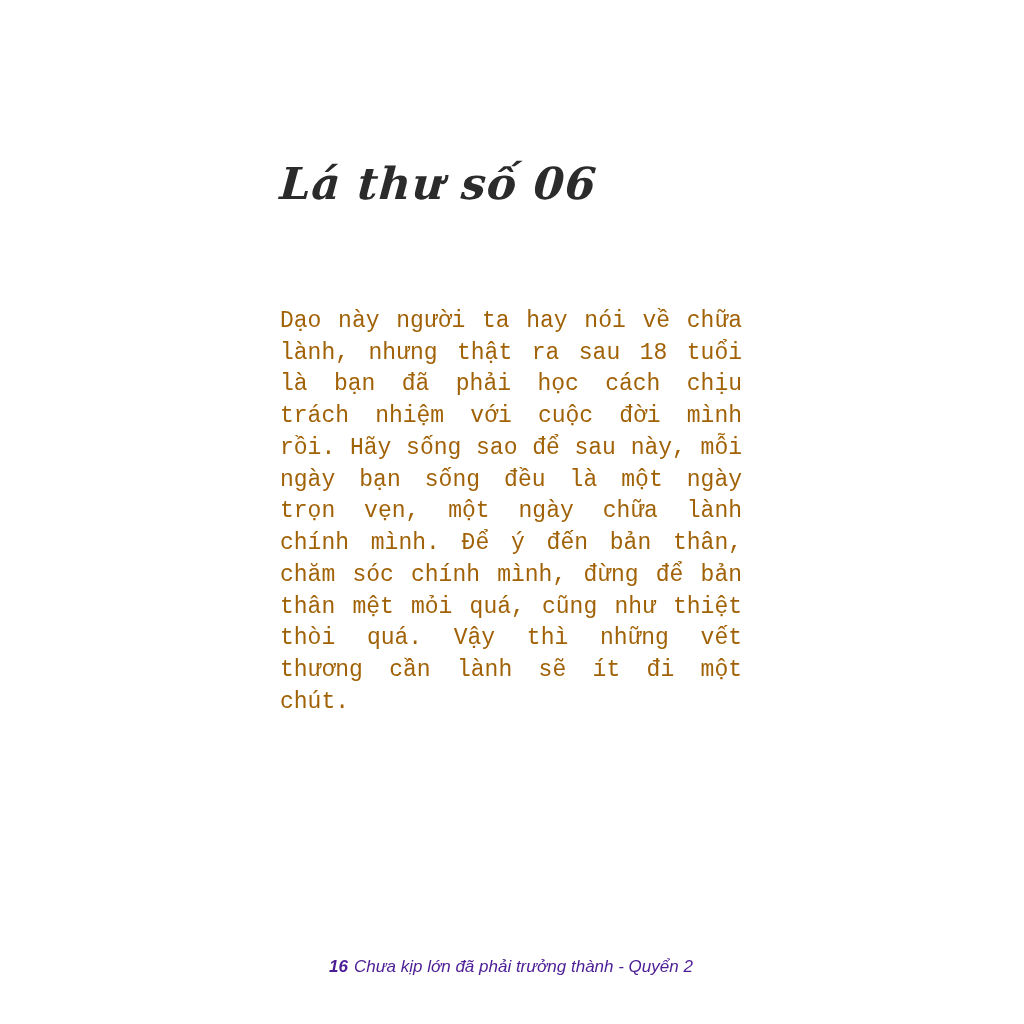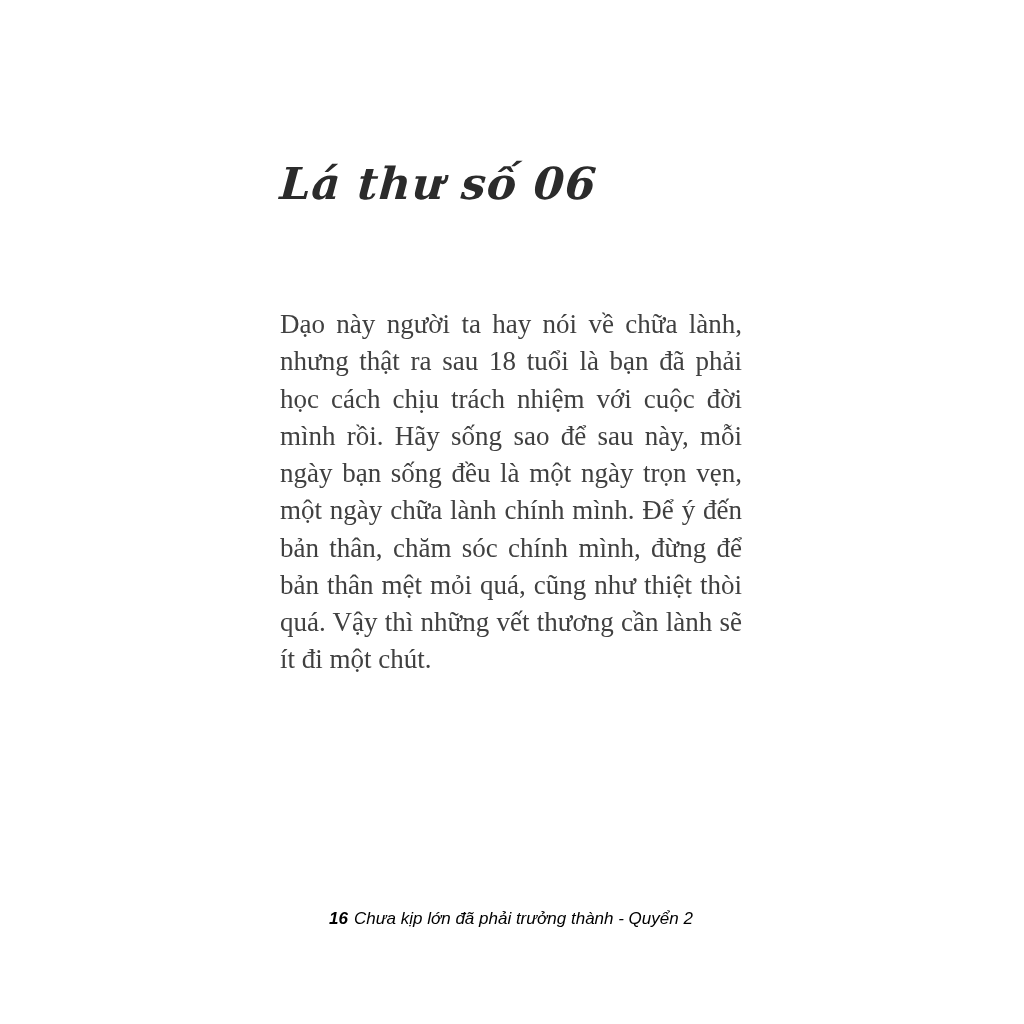--- a/index.html
+++ b/index.html
@@ -27,37 +27,37 @@
     letter-spacing: 1px;
     color: #2b2b2b;
     transform: skewX(-4deg);
   }
   .body-text {
     position: absolute;
     left: 280px;
     top: 306px;
     width: 462px;
     margin: 0;
-    font-family: Liberation Serif, serif;
-    font-size: 27px;
+    font-family: Liberation Mono, monospace;
+    font-size: 23px;
     line-height: 1.38;
-    color: #404040;
+    color: #a16207;
     text-align: justify;
     text-justify: inter-word;
   }
   .footer {
     position: absolute;
     left: 280px;
-    top: 909px;
+    top: 957px;
     width: 462px;
     text-align: center;
     font-family: "Liberation Sans", sans-serif;
     font-style: italic;
     font-size: 17px;
-    color: #000000;
+    color: #4c1d95;
     white-space: nowrap;
   }
   .footer .page-num {
     font-weight: 700;
     margin-right: 6px;
   }
 </style>
 </head>
 <body>
 

